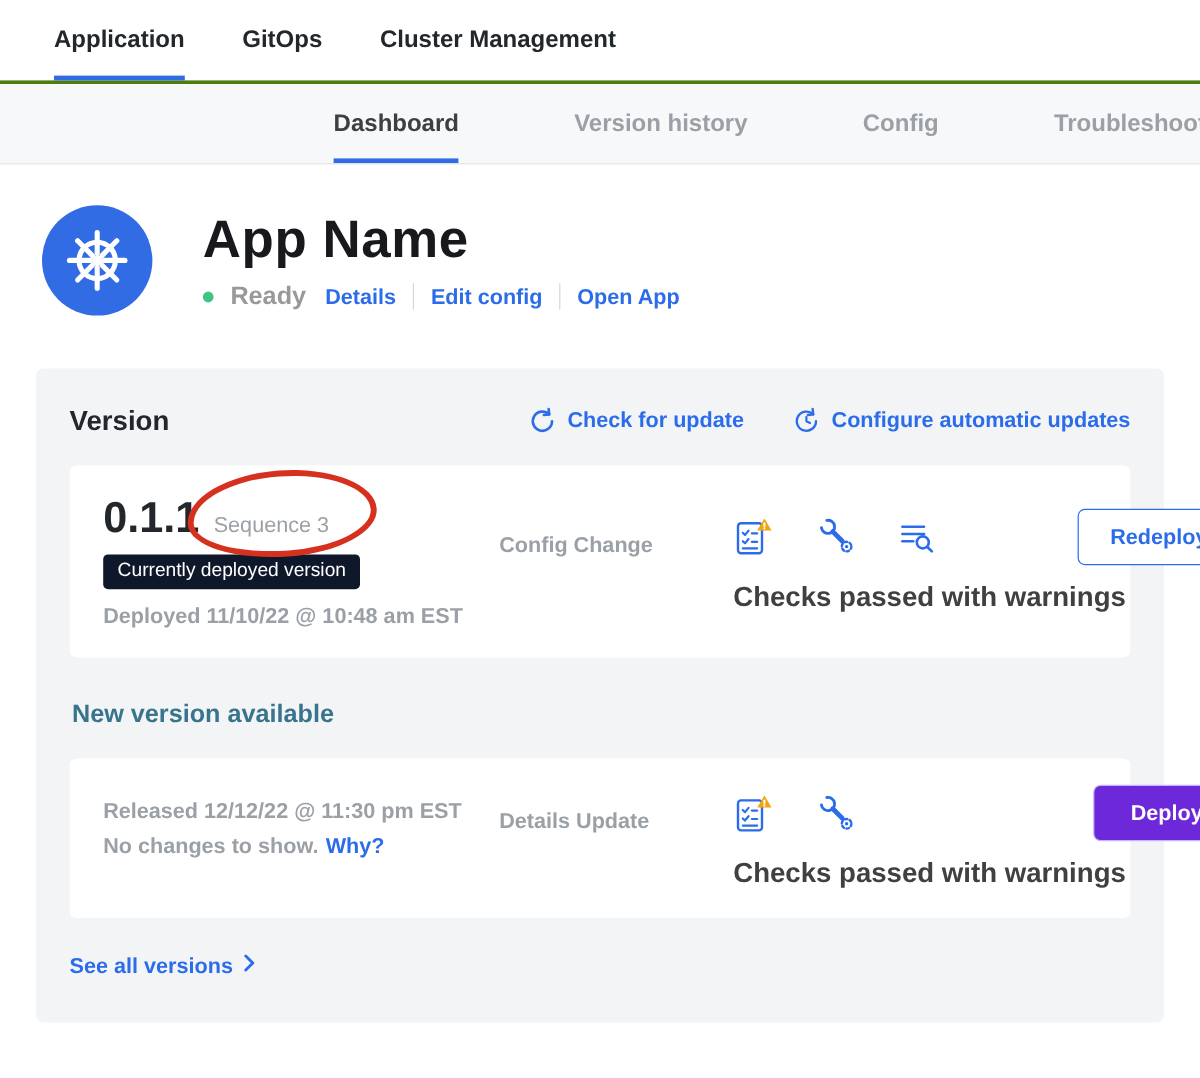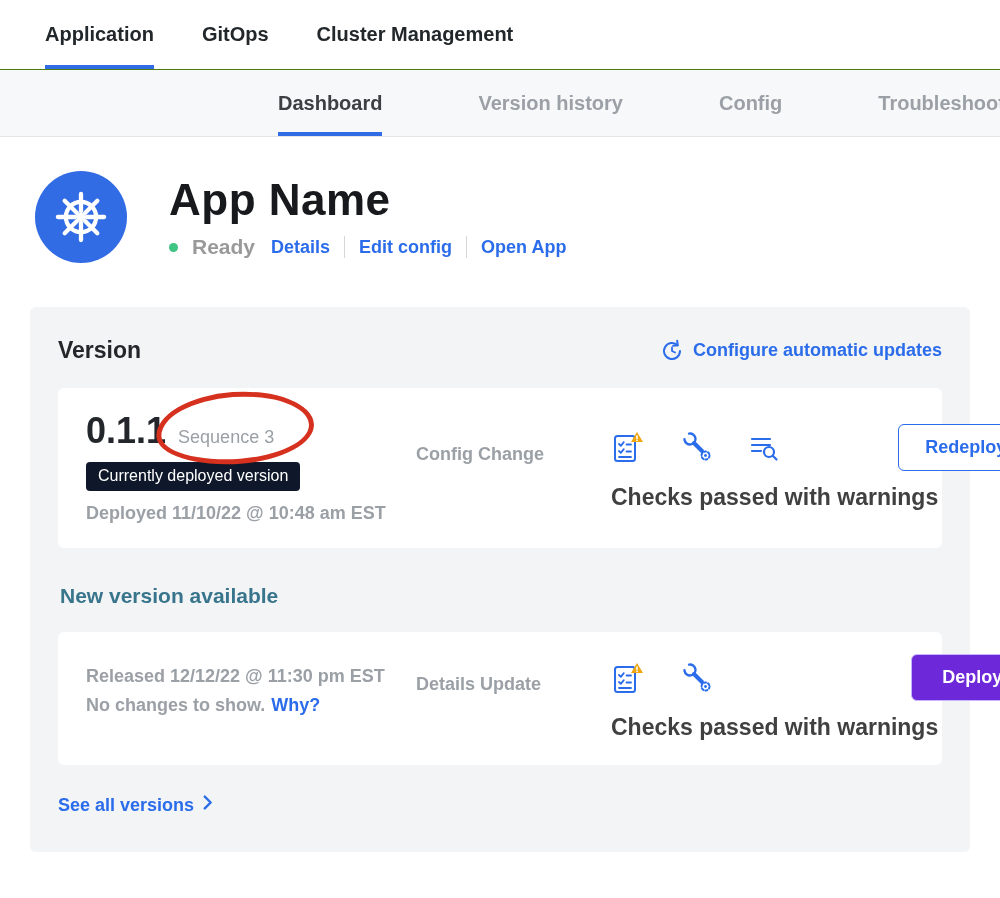--- a/index.html
+++ b/index.html
@@ -5,21 +5,21 @@
   * { box-sizing: border-box; }
   body {
     margin: 0; width: 1000px; height: 898px; overflow: hidden;
     background: #fff; color: #2b2b2b;
     font-family: "Liberation Sans", sans-serif;
   }
   a { text-decoration: none; }
 
   
   .top-nav { display: flex; gap: 48px; padding-left: 45px; height: 70px;
-    border-bottom: 1px solid #4d7c0f; align-items: stretch; background: #fff; }
+    border-bottom: 3px solid #4d7c0f; align-items: stretch; background: #fff; }
   .top-tab { display: flex; align-items: center; font-size: 20px; font-weight: 700;
     color: #21272a; border-bottom: 4px solid transparent; padding-top: 4px; cursor: pointer; }
   .top-tab.active { border-bottom-color: #326ce5; }
 
   
   .sub-nav { display: flex; gap: 96px; padding-left: 278px; height: 67px;
     background: #f7f8f9; border-bottom: 1px solid #e4e6e8; overflow: hidden; white-space: nowrap; }
   .sub-tab { display: flex; align-items: center; font-size: 20px; font-weight: 700;
     color: #9aa0a6; border-bottom: 4px solid transparent; padding-top: 4px; flex: 0 0 auto; cursor: pointer; }
   .sub-tab.active { color: #3c4043; border-bottom-color: #326ce5; }
@@ -117,20 +117,29 @@
     </div>
   </div>
 </header>
 
 <section class="version-panel">
   <div class="panel-head">
     <h2>Version</h2>
     <div class="panel-actions">
       <a class="action">
         <span class="vicon">
+          <svg width="24" height="24" viewBox="0 0 24 24" fill="none" stroke="#2b6ceb" stroke-width="2.2" stroke-linecap="round" stroke-linejoin="round">
+            <path d="M20 12 A8 8 0 1 1 17.66 6.34"></path>
+            <polyline points="17.2 1.8 17.7 6.3 13.2 6.8"></polyline>
+          </svg>
+        </span>
+        <span>Check for update</span>
+      </a>
+      <a class="action">
+        <span class="vicon">
           <svg width="24" height="24" viewBox="0 0 24 24" fill="none" stroke="#2b6ceb" stroke-width="2" stroke-linecap="round" stroke-linejoin="round">
             <path d="M20 12 A8 8 0 1 1 17.66 6.34"></path>
             <polyline points="17.2 1.8 17.7 6.3 13.2 6.8"></polyline>
             <polyline points="12 8.4 12 12 15 13.5" stroke-width="1.8"></polyline>
           </svg>
         </span>
         <span>Configure automatic updates</span>
       </a>
     </div>
   </div>

